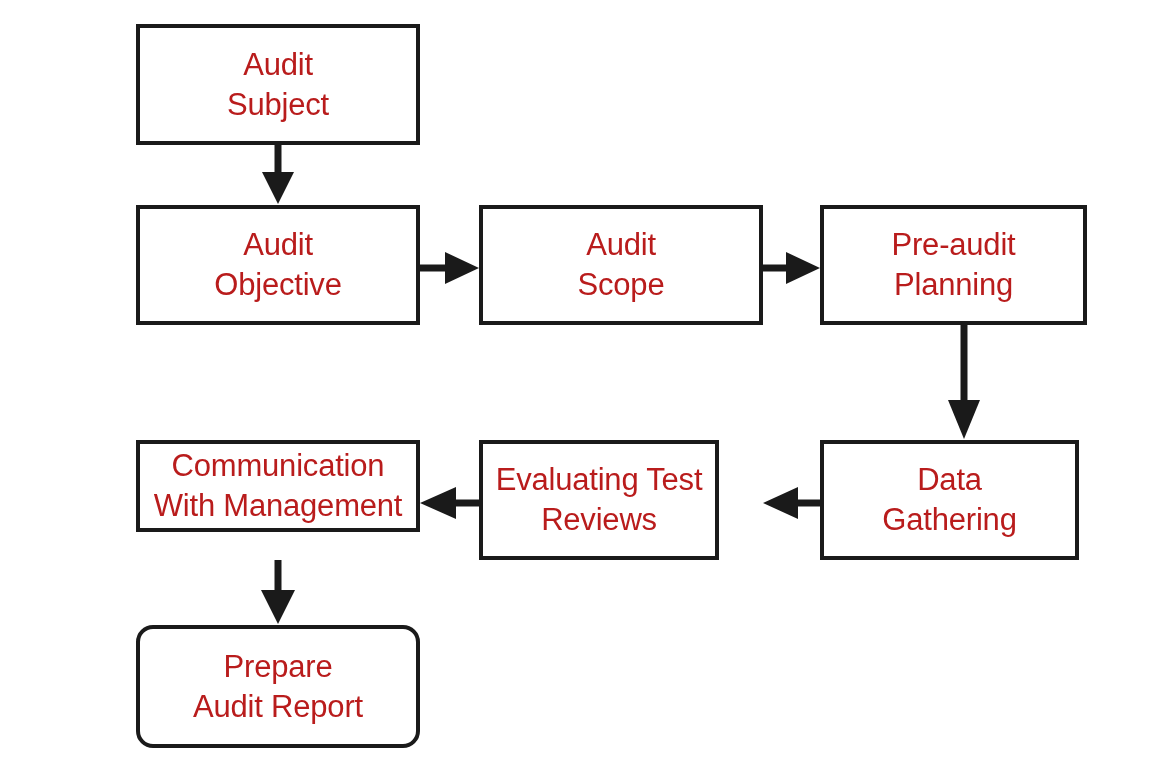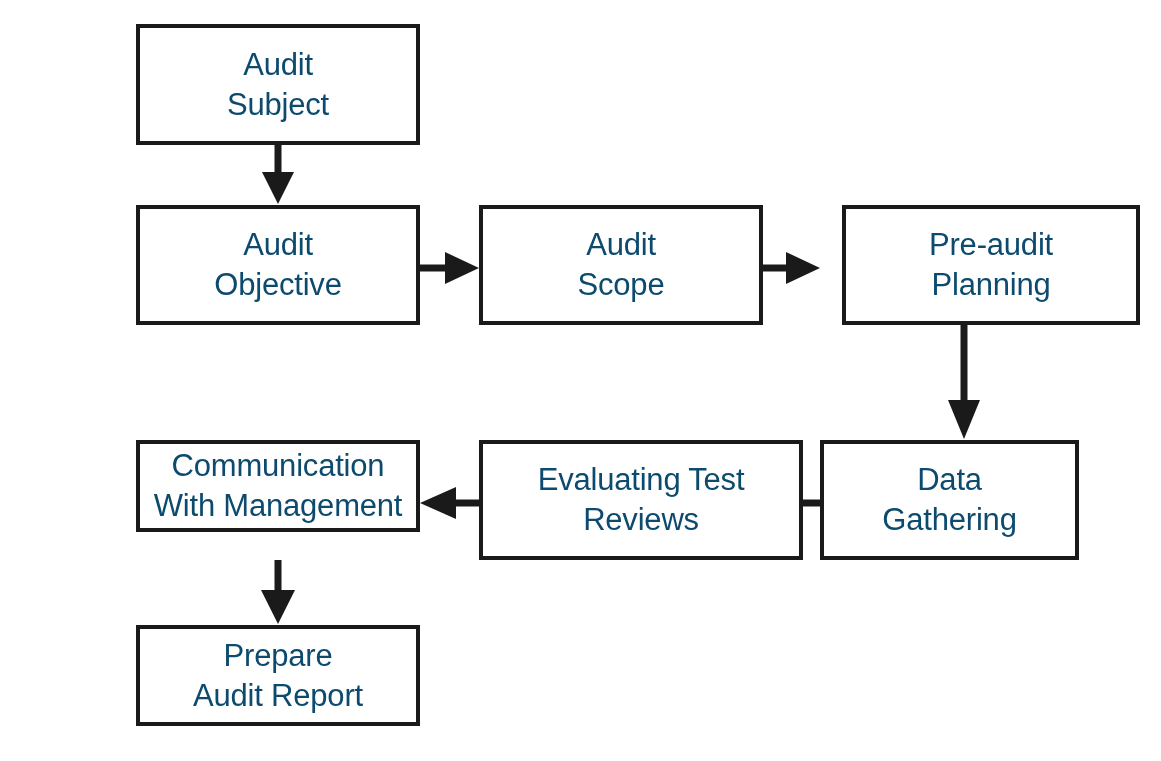--- a/index.html
+++ b/index.html
@@ -17,21 +17,21 @@
   }
   .node {
     position: absolute;
     box-sizing: border-box;
     border: 4px solid #1a1a1a;
     background: #ffffff;
     display: flex;
     align-items: center;
     justify-content: center;
     text-align: center;
-    color: #0c4a6e;
+    color: #b91c1c;
     font-size: 31px;
     line-height: 1.28;
     letter-spacing: -0.2px;
     white-space: pre-line;
     font-family: "Liberation Sans", sans-serif;
   }
   .edge-layer {
     position: absolute;
     left: 0;
     top: 0;
@@ -85,28 +85,28 @@
 
   <div class="node" style="left:136px; top:24px; width:284px; height:121px;">Audit
 Subject</div>
 
   <div class="node" style="left:136px; top:205px; width:284px; height:120px;">Audit
 Objective</div>
 
   <div class="node" style="left:479px; top:205px; width:284px; height:120px;">Audit
 Scope</div>
 
-  <div class="node" style="left:820px; top:205px; width:298px; height:120px;margin-left:22px;">Pre-audit
+  <div class="node" style="left:820px; top:205px; width:267px; height:120px;">Pre-audit
 Planning</div>
 
   <div class="node" style="left:136px; top:440px; width:284px; height:92px;">Communication
 With Management</div>
 
-  <div class="node" style="left:479px; top:440px; width:324px; height:120px;">Evaluating Test
+  <div class="node" style="left:479px; top:440px; width:240px; height:120px;">Evaluating Test
 Reviews</div>
 
   <div class="node" style="left:820px; top:440px; width:259px; height:120px;">Data
 Gathering</div>
 
-  <div class="node" style="left:136px; top:625px; width:284px; height:101px;">Prepare
+  <div class="node" style="left:136px; top:625px; width:284px; height:123px;border-radius:17px;">Prepare
 Audit Report</div>
 
 </div>
 
 </body></html>

